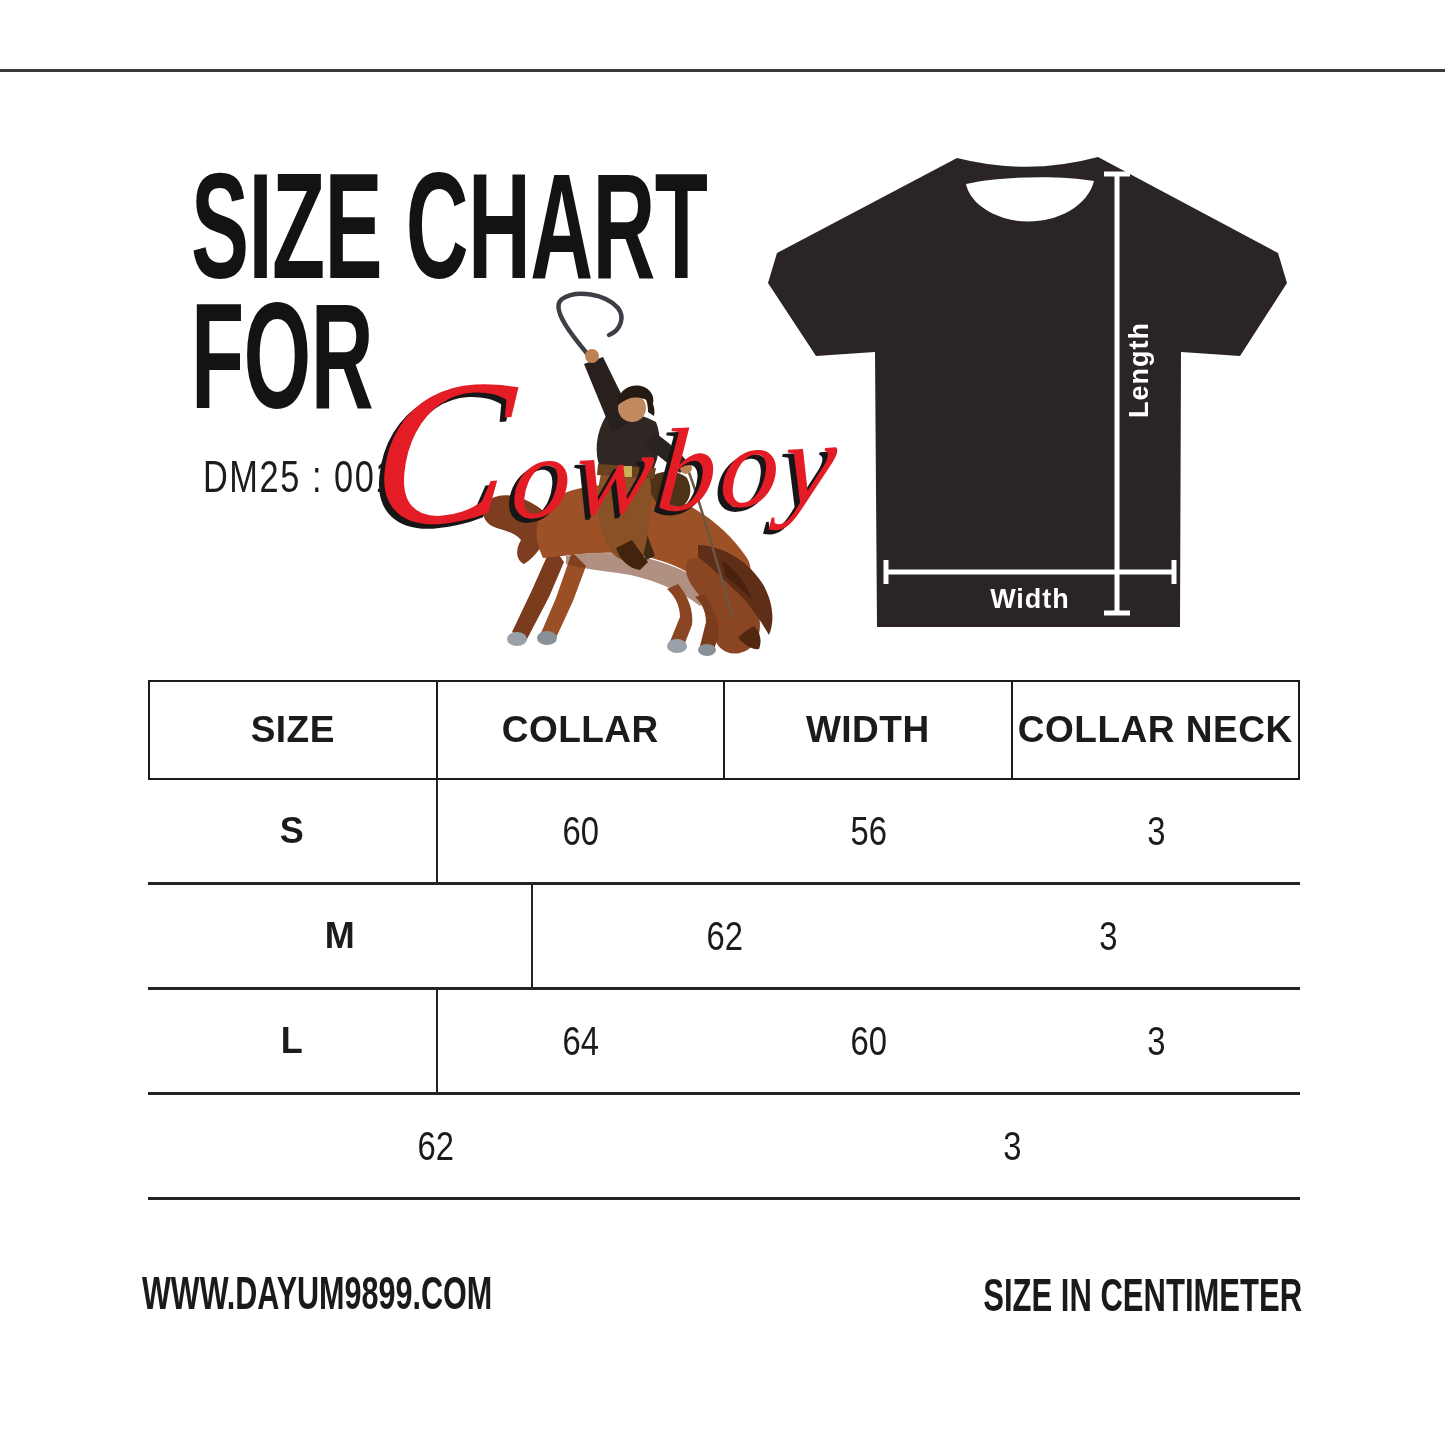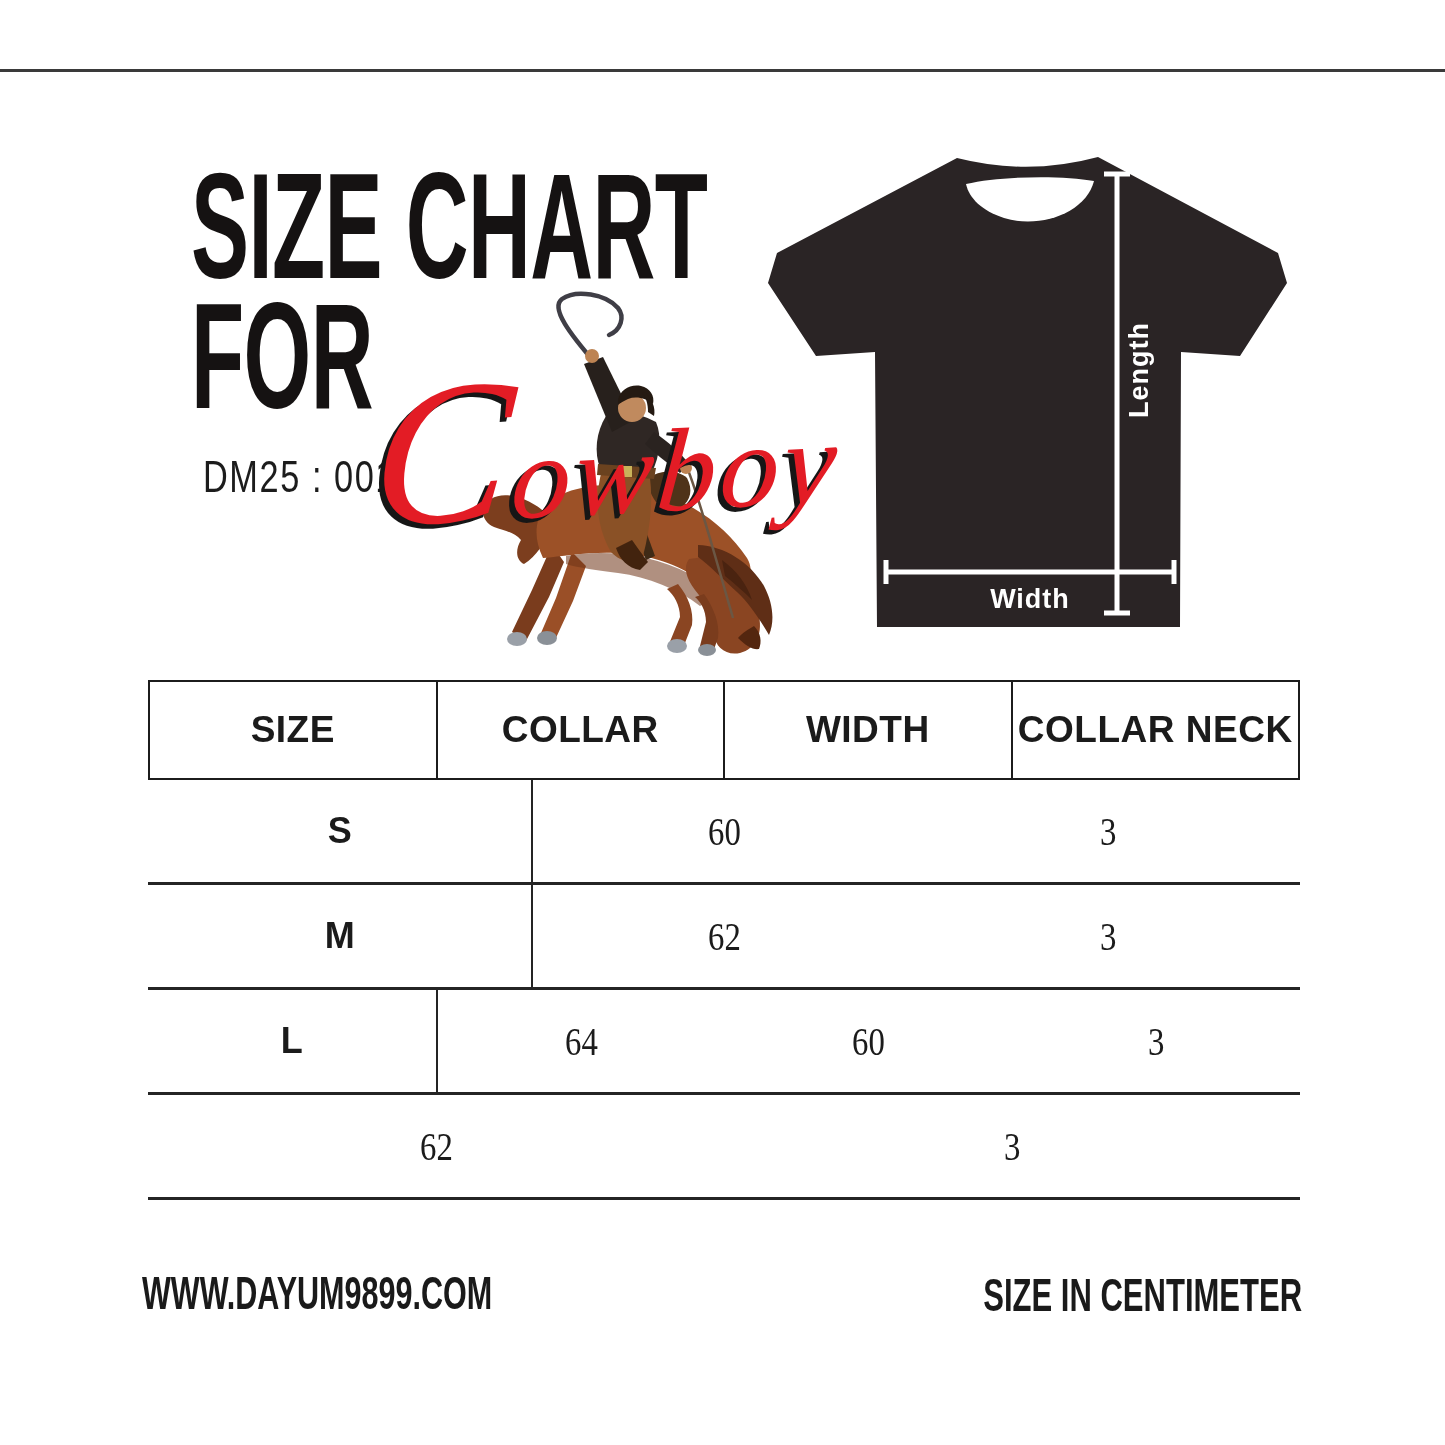--- a/index.html
+++ b/index.html
@@ -46,21 +46,21 @@
   .size-table { position:absolute; left:148px; top:680px; width:1152px; color:#1b1b1b; }
   .thead { display:flex; height:100px; border:2px solid #1c1c1c; }
   .th {
     flex:1; display:flex; align-items:center; justify-content:center;
     font-weight:bold; font-size:37px; letter-spacing:0.5px; border-right:2px solid #1c1c1c;
   }
   .th:last-child { border-right:none; }
   .trow { display:flex; height:105px; border-bottom:3px solid #242424; }
   .td { flex:1; display:flex; align-items:center; justify-content:center; }
   .td.size-cell { font-weight:bold; font-size:36px; border-right:2px solid #242424; }
-  .td.num-cell { font-size:41px;font-family:Liberation Serif, serif; }
+  .td.num-cell { font-size:41px; }
   .td.num-cell span { display:inline-block; transform:scaleX(0.8); }
 
   
   .footer-left {
     position:absolute; left:142px; top:1265px;
     font-size:47px; font-weight:bold; color:#1a1a1a; white-space:nowrap;
     transform:scaleX(0.65); transform-origin:left top; letter-spacing:0;
   }
   .footer-right {
     position:absolute; right:143px; top:1267px;
@@ -158,20 +158,23 @@
     <div class="th">WIDTH</div>
     <div class="th">COLLAR NECK</div>
   </div>
 
   <div class="trow">
     <div class="td size-cell">S</div>
     <div class="td num-cell">
         <span>60</span>
       </div>
     <div class="td num-cell">
+        <span>56</span>
+      </div>
+    <div class="td num-cell">
         <span>3</span>
       </div>
   </div>
 
   <div class="trow">
     <div class="td size-cell">M</div>
     <div class="td num-cell">
         <span>62</span>
       </div>
     <div class="td num-cell">

